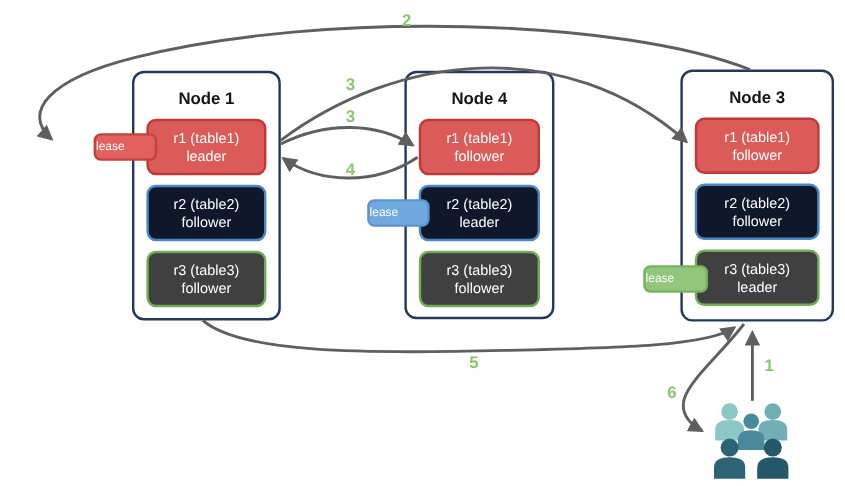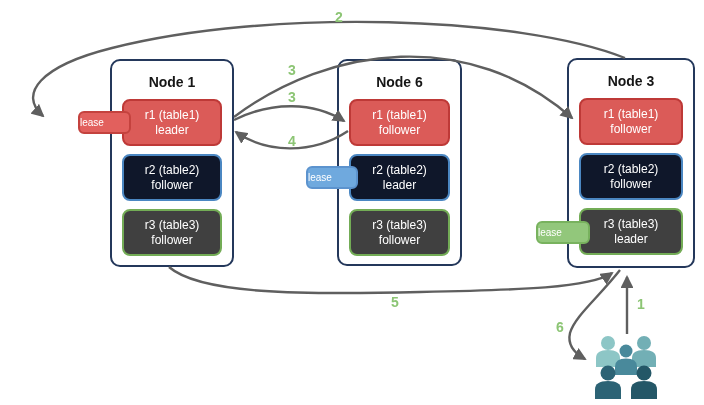--- a/index.html
+++ b/index.html
@@ -52,21 +52,21 @@
       <span>r2 (table2)</span>
       <span>follower</span>
     </div>
     <div class="replica green rep3">
       <span>r3 (table3)</span>
       <span>follower</span>
     </div>
   </div>
 
   <div class="node" style="left:337px;top:59px;width:125px;height:207px;">
-    <div class="node-title">Node 6</div>
+    <div class="node-title">Node 4</div>
     <div class="replica red rep1">
       <span>r1 (table1)</span>
       <span>follower</span>
     </div>
     <div class="replica blue rep2">
       <span>r2 (table2)</span>
       <span>leader</span>
     </div>
     <div class="replica green rep3">
       <span>r3 (table3)</span>

